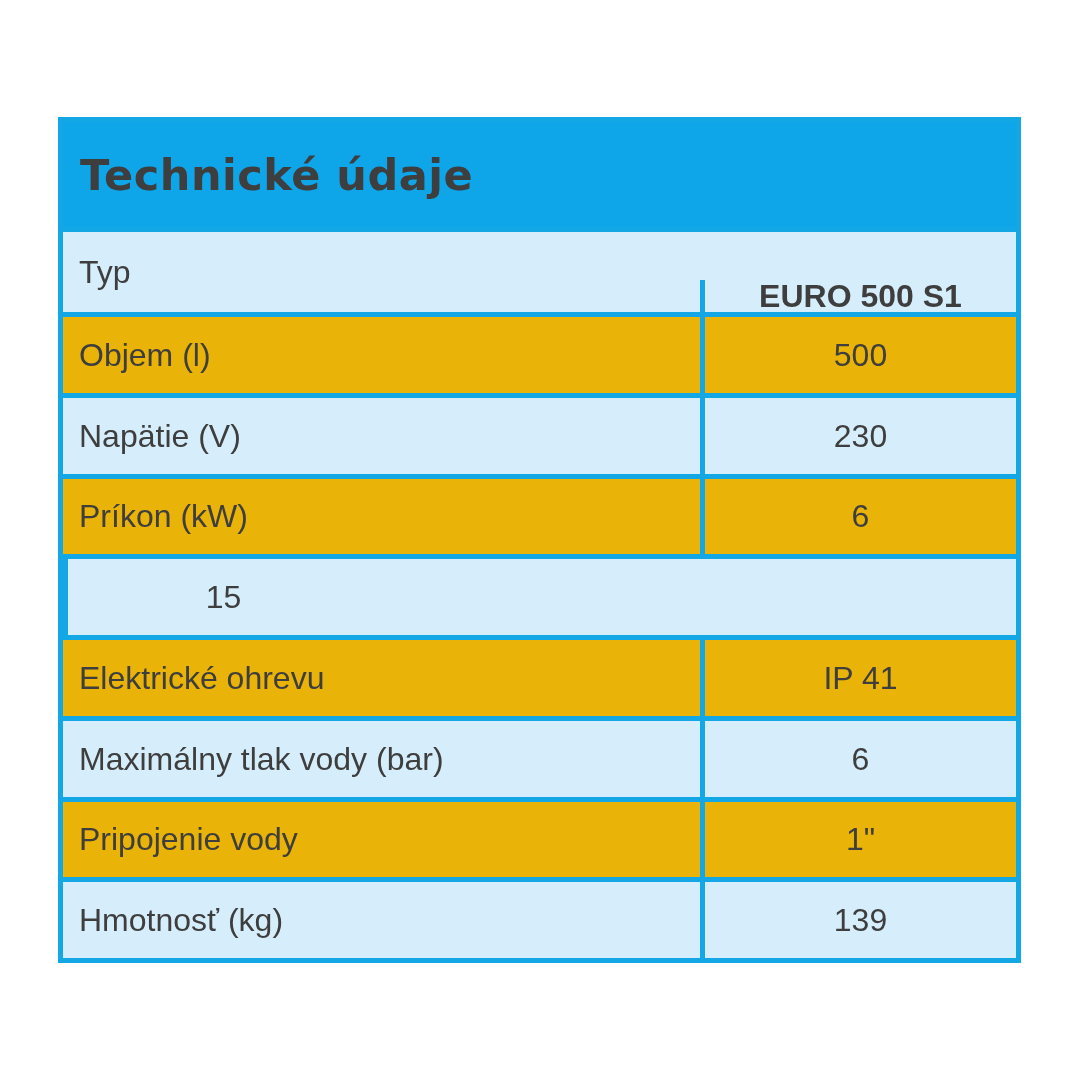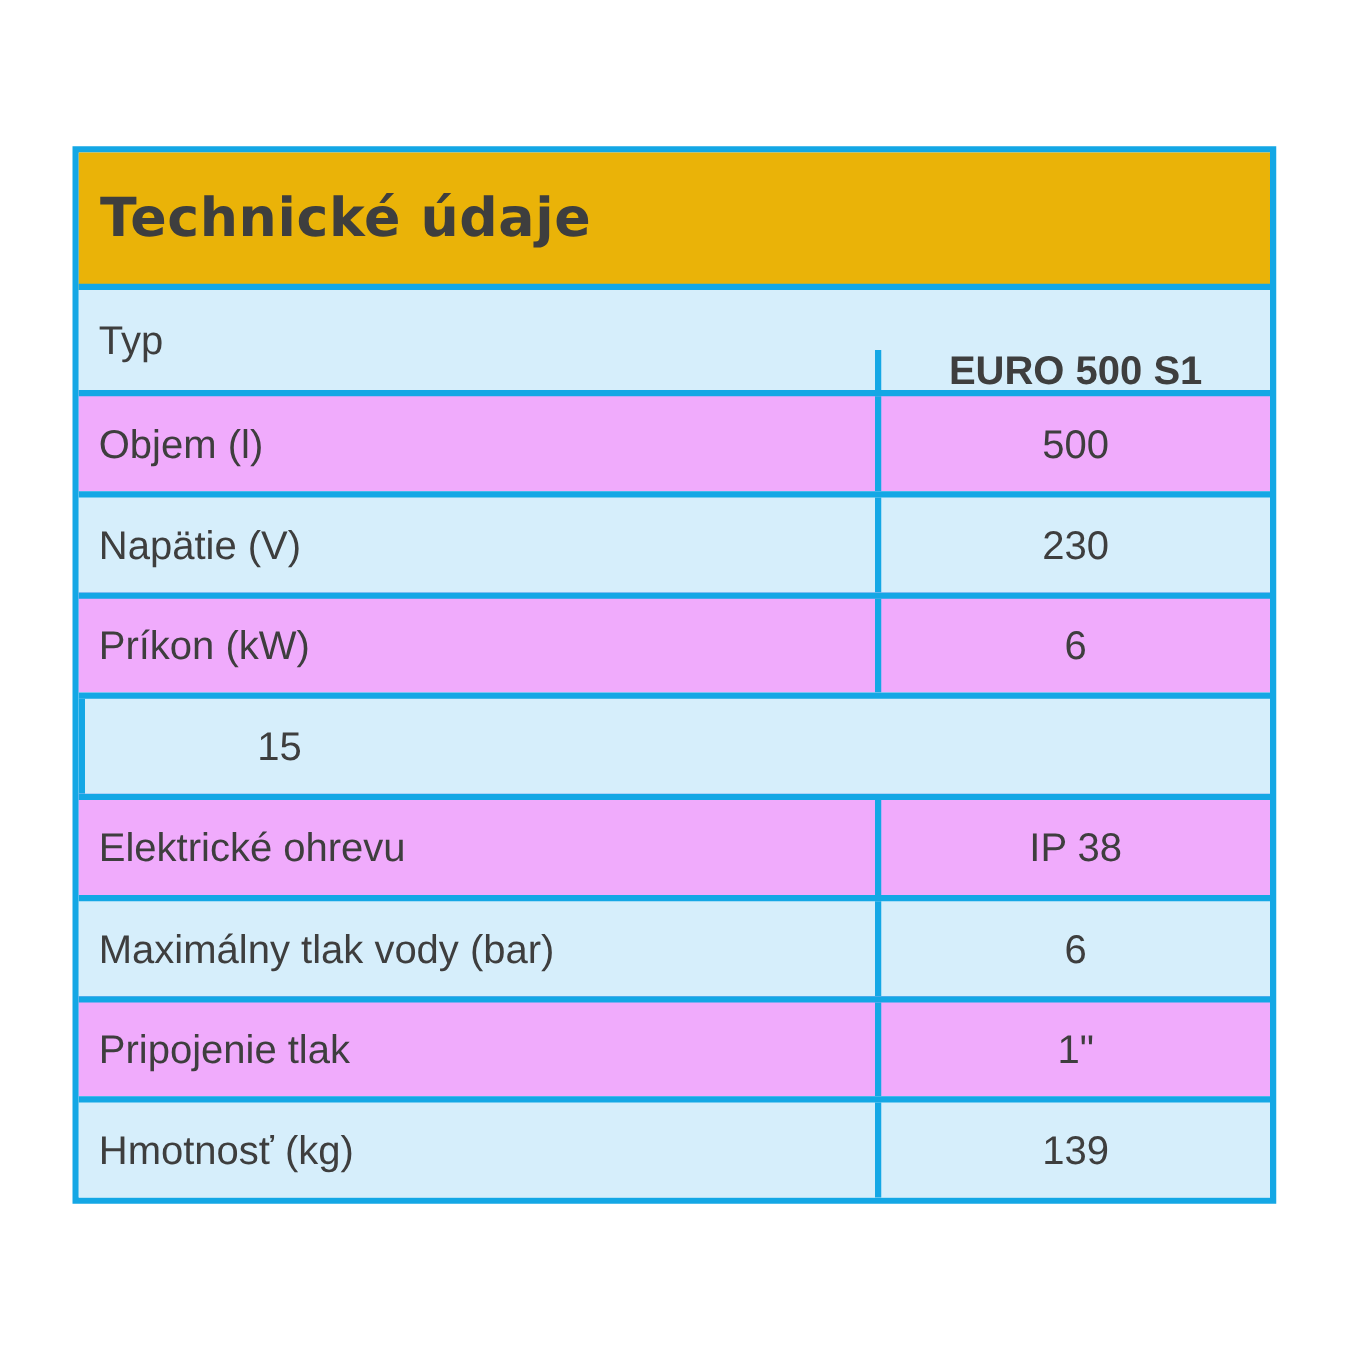--- a/index.html
+++ b/index.html
@@ -25,40 +25,40 @@
     background:#fff;
     display:flex;
     flex-direction:column;
   }
   .title-row{
     flex:none;
     height:105px;
     display:flex;
     align-items:center;
     padding-left:17px;
-    background:#eab308;
+    background:#0ea5e9;
     border-bottom:5px solid var(--blue);
     box-sizing:content-box;
   }
   .title{
     font-family:"DejaVu Sans", sans-serif;
     font-weight:bold;
     font-size:43px;
     color:var(--text);
     letter-spacing:0.5px;
   }
   .rows{
     flex:1;
     display:flex;
     flex-direction:column;
   }
   .row{
     flex:1;
     display:flex;
-    background:#f0abfc;
+    background:#eab308;
   }
   .row + .row{border-top:5px solid var(--blue);}
   .row:nth-child(odd){background:var(--rowblue);}
   .cell{
     display:flex;
     align-items:center;
     color:var(--text);
     font-size:32px;
     line-height:1;
   }
@@ -98,28 +98,28 @@
         </div>
         <div class="row">
           <div class="cell label">Príkon (kW)</div>
           <div class="cell value">6</div>
         </div>
         <div class="row">
           <div class="cell value">15</div>
         </div>
         <div class="row">
           <div class="cell label">Elektrické ohrevu</div>
-          <div class="cell value">IP 38</div>
+          <div class="cell value">IP 41</div>
         </div>
         <div class="row">
           <div class="cell label">Maximálny tlak vody (bar)</div>
           <div class="cell value">6</div>
         </div>
         <div class="row">
-          <div class="cell label">Pripojenie tlak</div>
+          <div class="cell label">Pripojenie vody</div>
           <div class="cell value">1"</div>
         </div>
         <div class="row">
           <div class="cell label">Hmotnosť (kg)</div>
           <div class="cell value">139</div>
         </div>
       </div>
   </div>
 </div>
 

